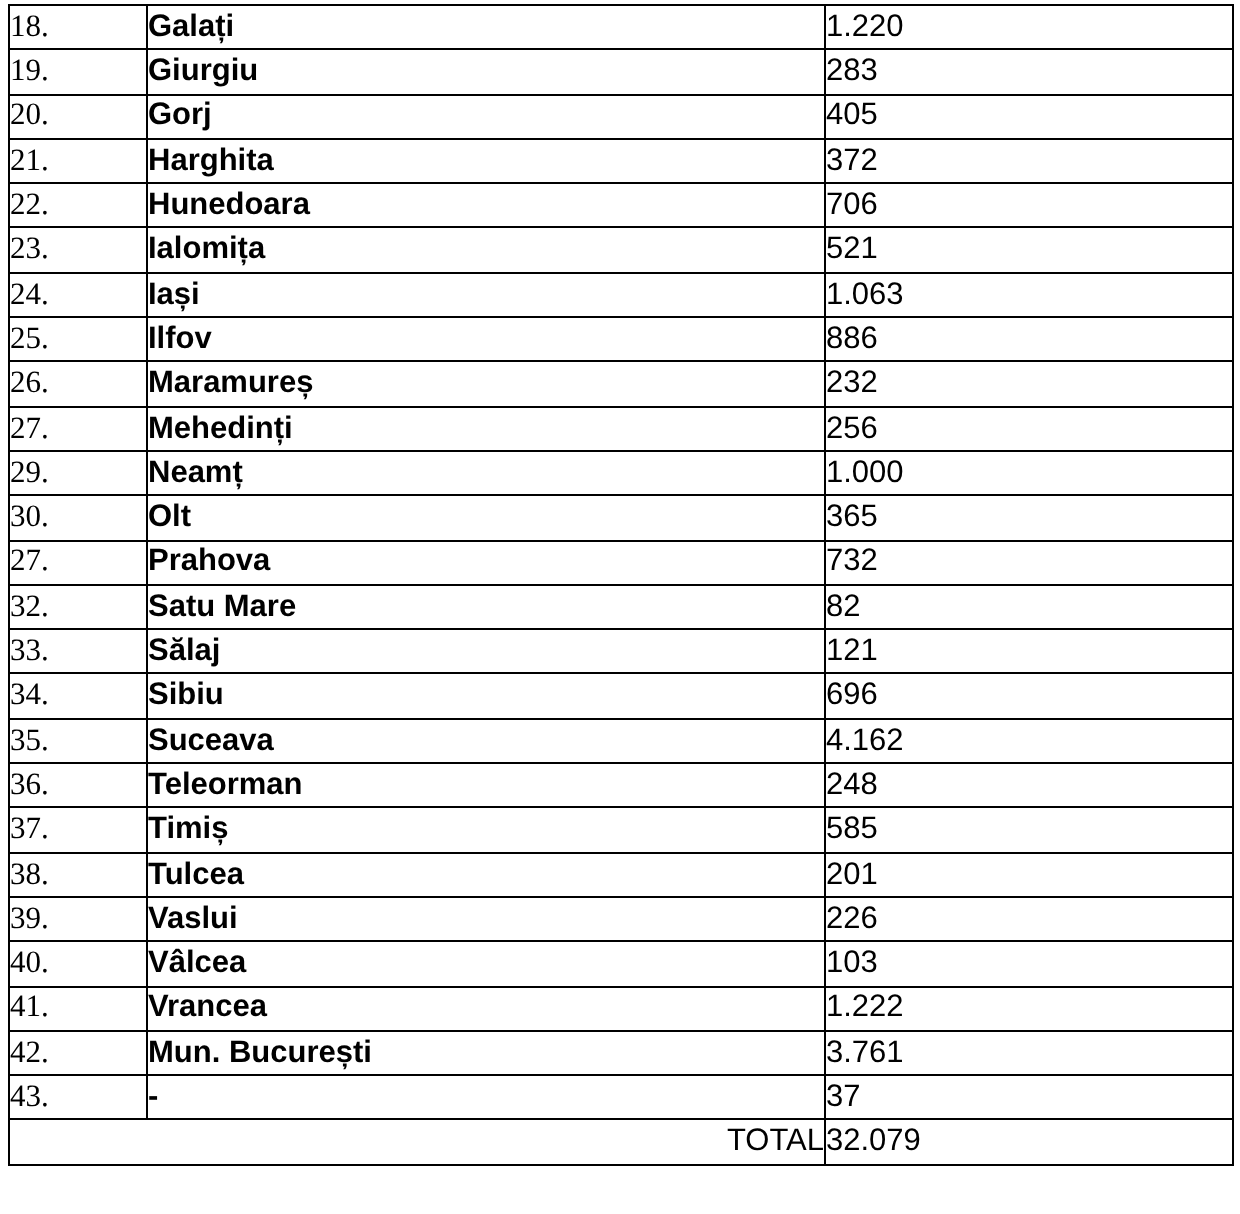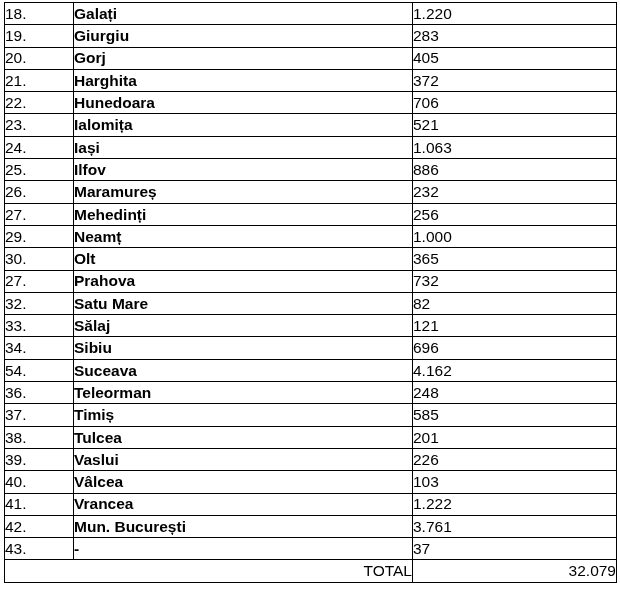--- a/index.html
+++ b/index.html
@@ -41,35 +41,36 @@
   }
 
   
   col.c-index { width: 69px; }
   col.c-name  { width: 339px; }
   col.c-value { width: 204px; }
 
   td.cell-index {
     padding-left: 7px;
     text-align: left;
+    font-family: Liberation Serif, serif;
   }
   td.cell-name {
     padding-left: 8px;
     text-align: left;
     font-weight: bold;
   }
   td.cell-value {
     text-align: left;
   }
   td.cell-total-label {
     text-align: right;
     padding-right: 119px;
   }
   td.cell-total-value {
-    text-align: right;
+    text-align: left;
   }
 </style>
 </head>
 <body>
 
 <div id="table-wrap">
   <table class="data-table">
     <colgroup>
       <col class="c-index">
       <col class="c-name">
@@ -150,21 +151,21 @@
           <td class="cell-index">33.</td>
           <td class="cell-name">Sălaj</td>
           <td class="cell-value">121</td>
         </tr>
         <tr>
           <td class="cell-index">34.</td>
           <td class="cell-name">Sibiu</td>
           <td class="cell-value">696</td>
         </tr>
         <tr>
-          <td class="cell-index">54.</td>
+          <td class="cell-index">35.</td>
           <td class="cell-name">Suceava</td>
           <td class="cell-value">4.162</td>
         </tr>
         <tr>
           <td class="cell-index">36.</td>
           <td class="cell-name">Teleorman</td>
           <td class="cell-value">248</td>
         </tr>
         <tr>
           <td class="cell-index">37.</td>

